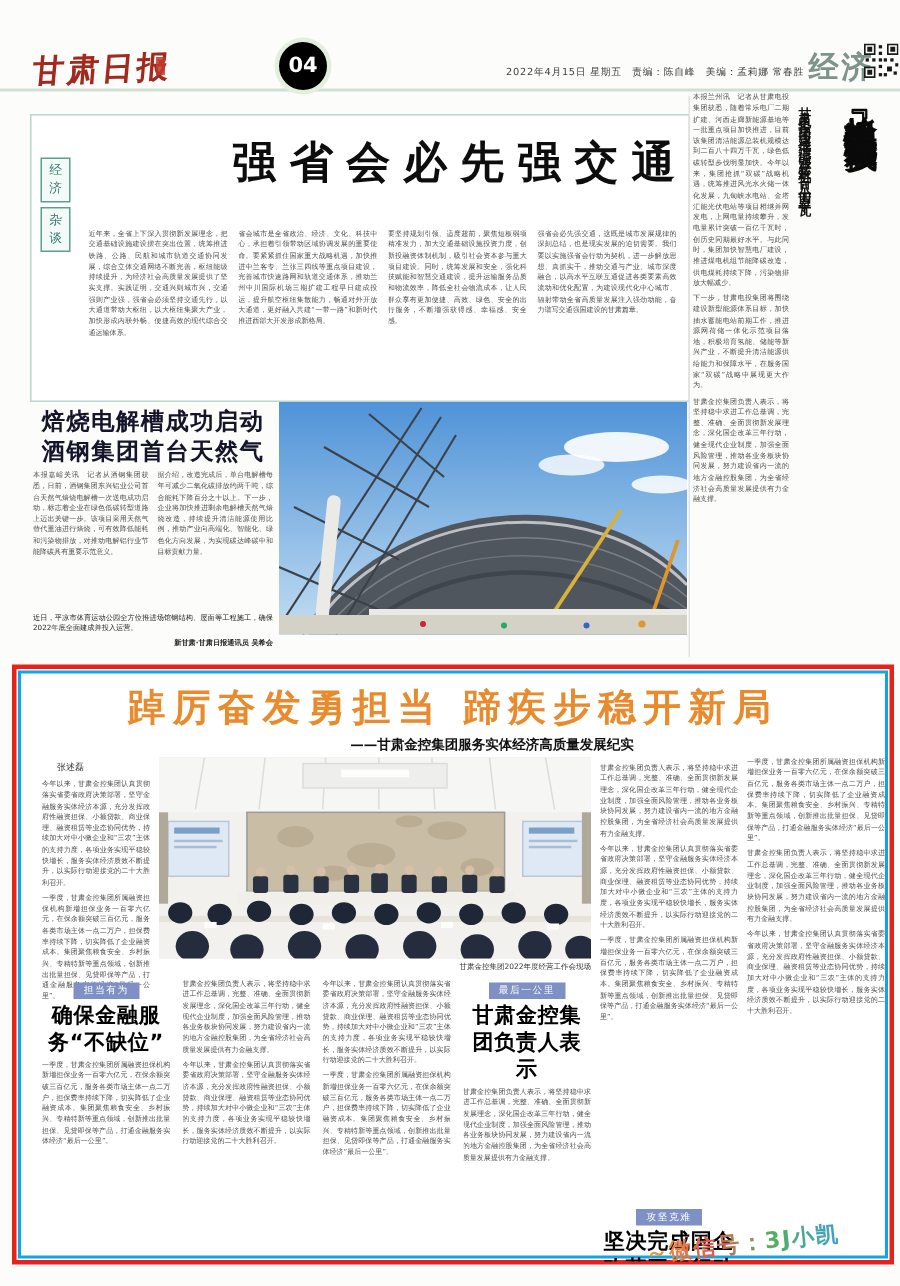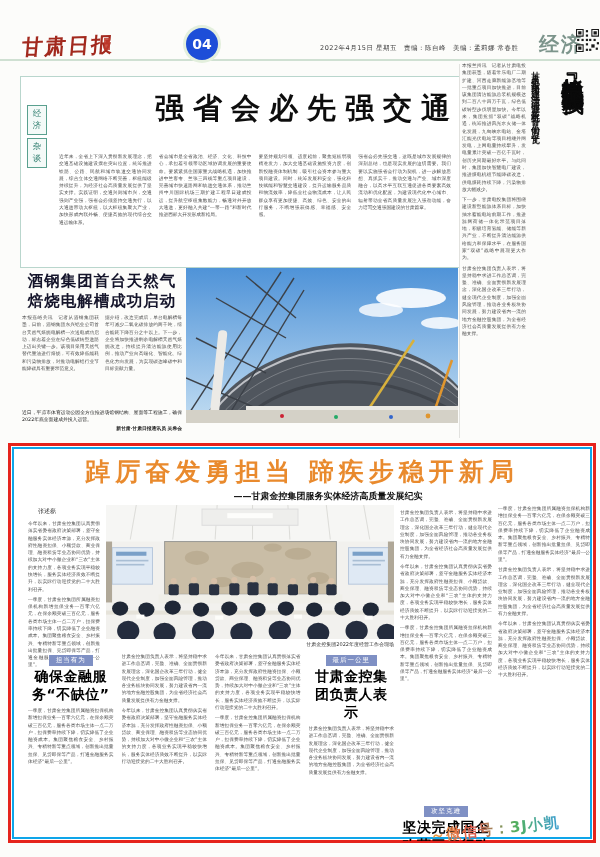--- a/index.html
+++ b/index.html
@@ -4,24 +4,24 @@
 <style>
   html,body{margin:0;padding:0;background:#e8e8e5;}
   .page{position:relative;width:600px;height:857px;margin:0 auto;background:#fcfcfa;
         font-family:"DejaVu Sans",sans-serif;overflow:hidden;color:#222;}
   .abs{position:absolute;}
   
   .logo{left:22px;top:32px;font-family:"DejaVu Serif",serif;font-size:21px;font-weight:bold;
         color:#a2291e;transform:skewX(-7deg) rotate(-2deg);letter-spacing:2px;}
   .logo-seal{left:104px;top:38px;width:6px;height:12px;background:#c03a2b;opacity:.85;}
   .hrule{left:0;top:59px;width:600px;height:2px;background:#cfe0d2;}
-  .pagenum{left:186px;top:28px;width:32px;height:32px;border-radius:50%;background:#1d4ed8;
+  .pagenum{left:186px;top:28px;width:32px;height:32px;border-radius:50%;background:#000000;
            color:#fff;font-size:14px;font-weight:bold;display:flex;align-items:center;
            justify-content:center;box-shadow:0 0 0 3px #e3efdd;z-index:2;}
-  .dateline{left:320px;top:44px;width:216px;font-size:6.5px;color:#3c3c3c;
+  .dateline{left:320px;top:44px;width:216px;font-size:6.5px;color:#3c3c3c;text-align:right;
             letter-spacing:.5px;}
   .section{left:539px;top:31px;font-size:20px;font-weight:bold;color:#7c948b;letter-spacing:2px;
            font-family:"DejaVu Serif",serif;}
   .qr{left:576px;top:29px;width:23px;height:23px;}
   
   .t{font-size:4.7px;line-height:1.55;color:#4d4d4d;text-align:justify;overflow:hidden;
      word-break:break-all;}
   .cols{display:flex;}
   .cols>div{flex:1;overflow:hidden;}
   
@@ -121,22 +121,22 @@
     </div>
     <div class="lead-body cols">
       <div class="t">近年来，全省上下深入贯彻新发展理念，把交通基础设施建设摆在突出位置，统筹推进铁路、公路、民航和城市轨道交通协同发展，综合立体交通网络不断完善，枢纽能级持续提升，为经济社会高质量发展提供了坚实支撑。实践证明，交通兴则城市兴，交通强则产业强，强省会必须坚持交通先行，以大通道带动大枢纽，以大枢纽集聚大产业，加快形成内联外畅、便捷高效的现代综合交通运输体系。</div>
       <div class="t">省会城市是全省政治、经济、文化、科技中心，承担着引领带动区域协调发展的重要使命。要紧紧抓住国家重大战略机遇，加快推进中兰客专、兰张三四线等重点项目建设，完善城市快速路网和轨道交通体系，推动兰州中川国际机场三期扩建工程早日建成投运，提升航空枢纽集散能力，畅通对外开放大通道，更好融入共建“一带一路”和新时代推进西部大开发形成新格局。</div>
       <div class="t">要坚持规划引领、适度超前，聚焦短板弱项精准发力，加大交通基础设施投资力度，创新投融资体制机制，吸引社会资本参与重大项目建设。同时，统筹发展和安全，强化科技赋能和智慧交通建设，提升运输服务品质和物流效率，降低全社会物流成本，让人民群众享有更加便捷、高效、绿色、安全的出行服务，不断增强获得感、幸福感、安全感。</div>
       <div class="t">强省会必先强交通，这既是城市发展规律的深刻总结，也是现实发展的迫切需要。我们要以实施强省会行动为契机，进一步解放思想、真抓实干，推动交通与产业、城市深度融合，以高水平互联互通促进各类要素高效流动和优化配置，为建设现代化中心城市、辐射带动全省高质量发展注入强劲动能，奋力谱写交通强国建设的甘肃篇章。</div>
     </div>
   </div>
 
   <div class="abs gas-title">
+    <div>焙烧电解槽成功启动</div>
     <div>酒钢集团首台天然气</div>
-    <div>焙烧电解槽成功启动</div>
   </div>
   <div class="abs gas-body cols">
     <div class="t">本报嘉峪关讯　记者从酒钢集团获悉，日前，酒钢集团东兴铝业公司首台天然气焙烧电解槽一次送电成功启动，标志着企业在绿色低碳转型道路上迈出关键一步。该项目采用天然气替代重油进行焙烧，可有效降低能耗和污染物排放，对推动电解铝行业节能降碳具有重要示范意义。</div>
     <div class="t">据介绍，改造完成后，单台电解槽每年可减少二氧化碳排放约两千吨，综合能耗下降百分之十以上。下一步，企业将加快推进剩余电解槽天然气焙烧改造，持续提升清洁能源使用比例，推动产业向高端化、智能化、绿色化方向发展，为实现碳达峰碳中和目标贡献力量。</div>
   </div>
   <div class="abs gas-caption">近日，平凉市体育运动公园全方位推进场馆钢结构、屋面等工程施工，确保2022年底全面建成并投入运营。</div>
   <div class="abs gas-credit">新甘肃·甘肃日报通讯员 吴希会</div>
 
   <svg class="abs photo1" viewBox="0 0 272 155" preserveAspectRatio="none">
     <defs>

